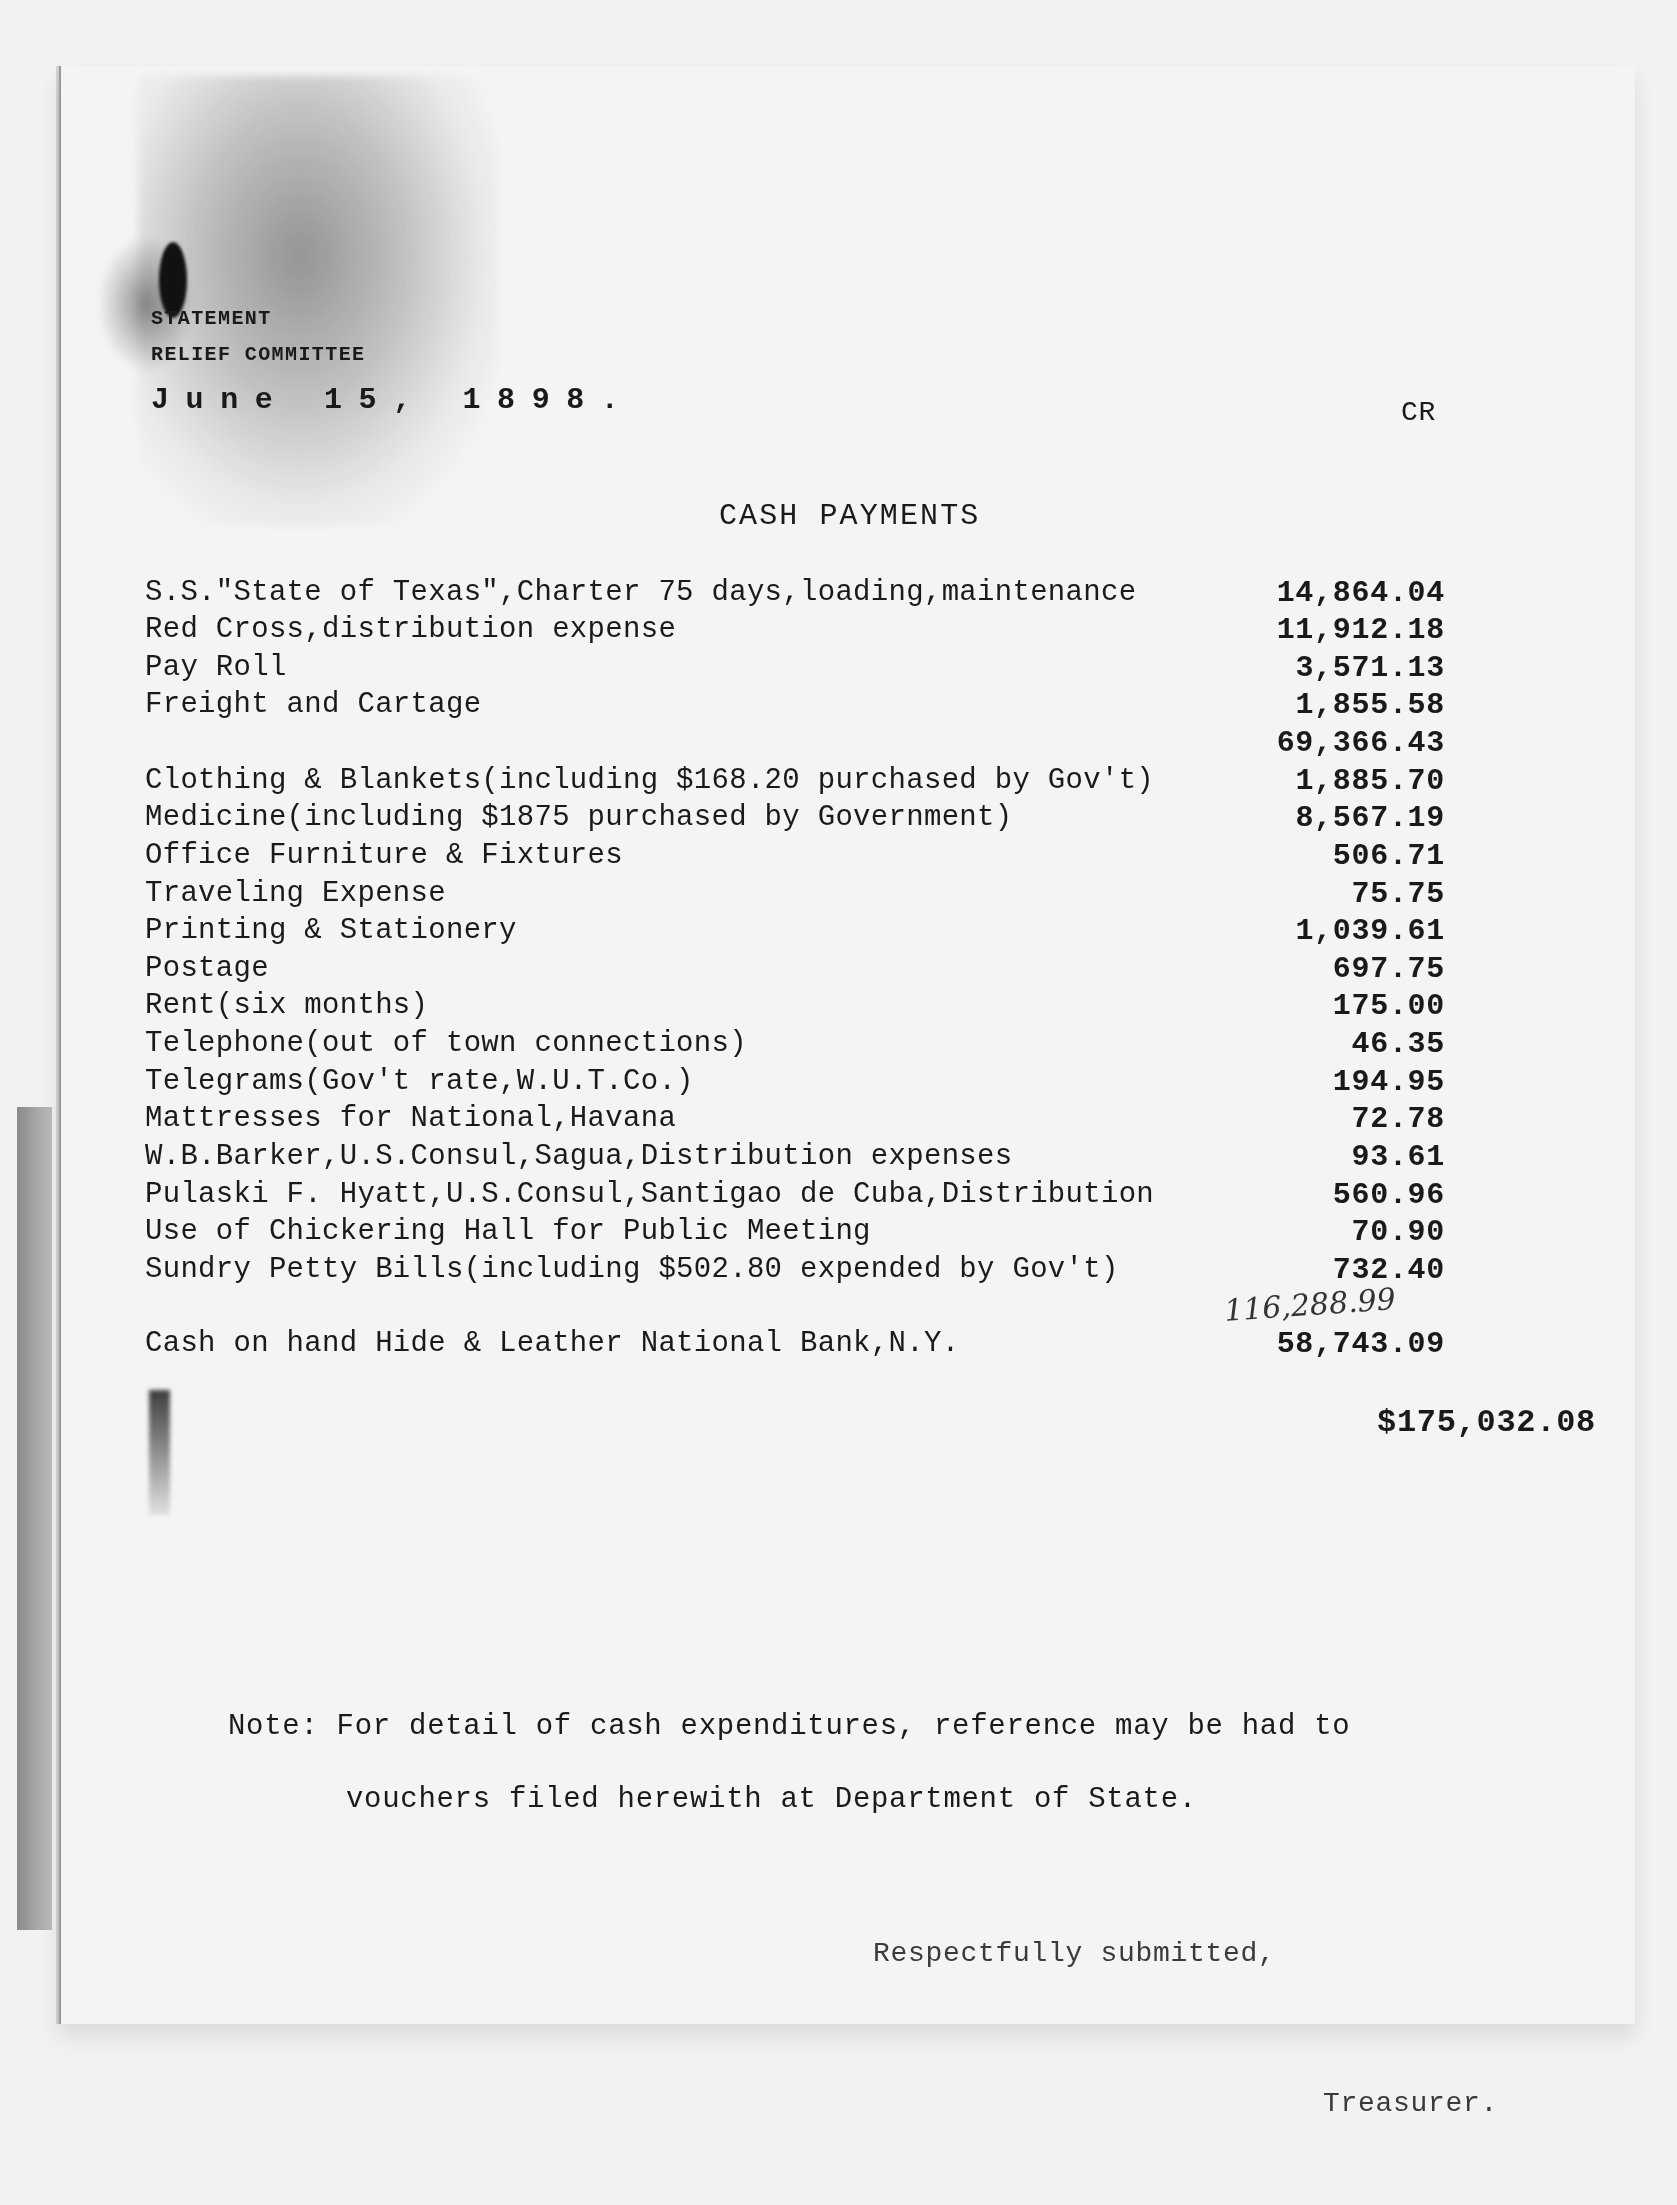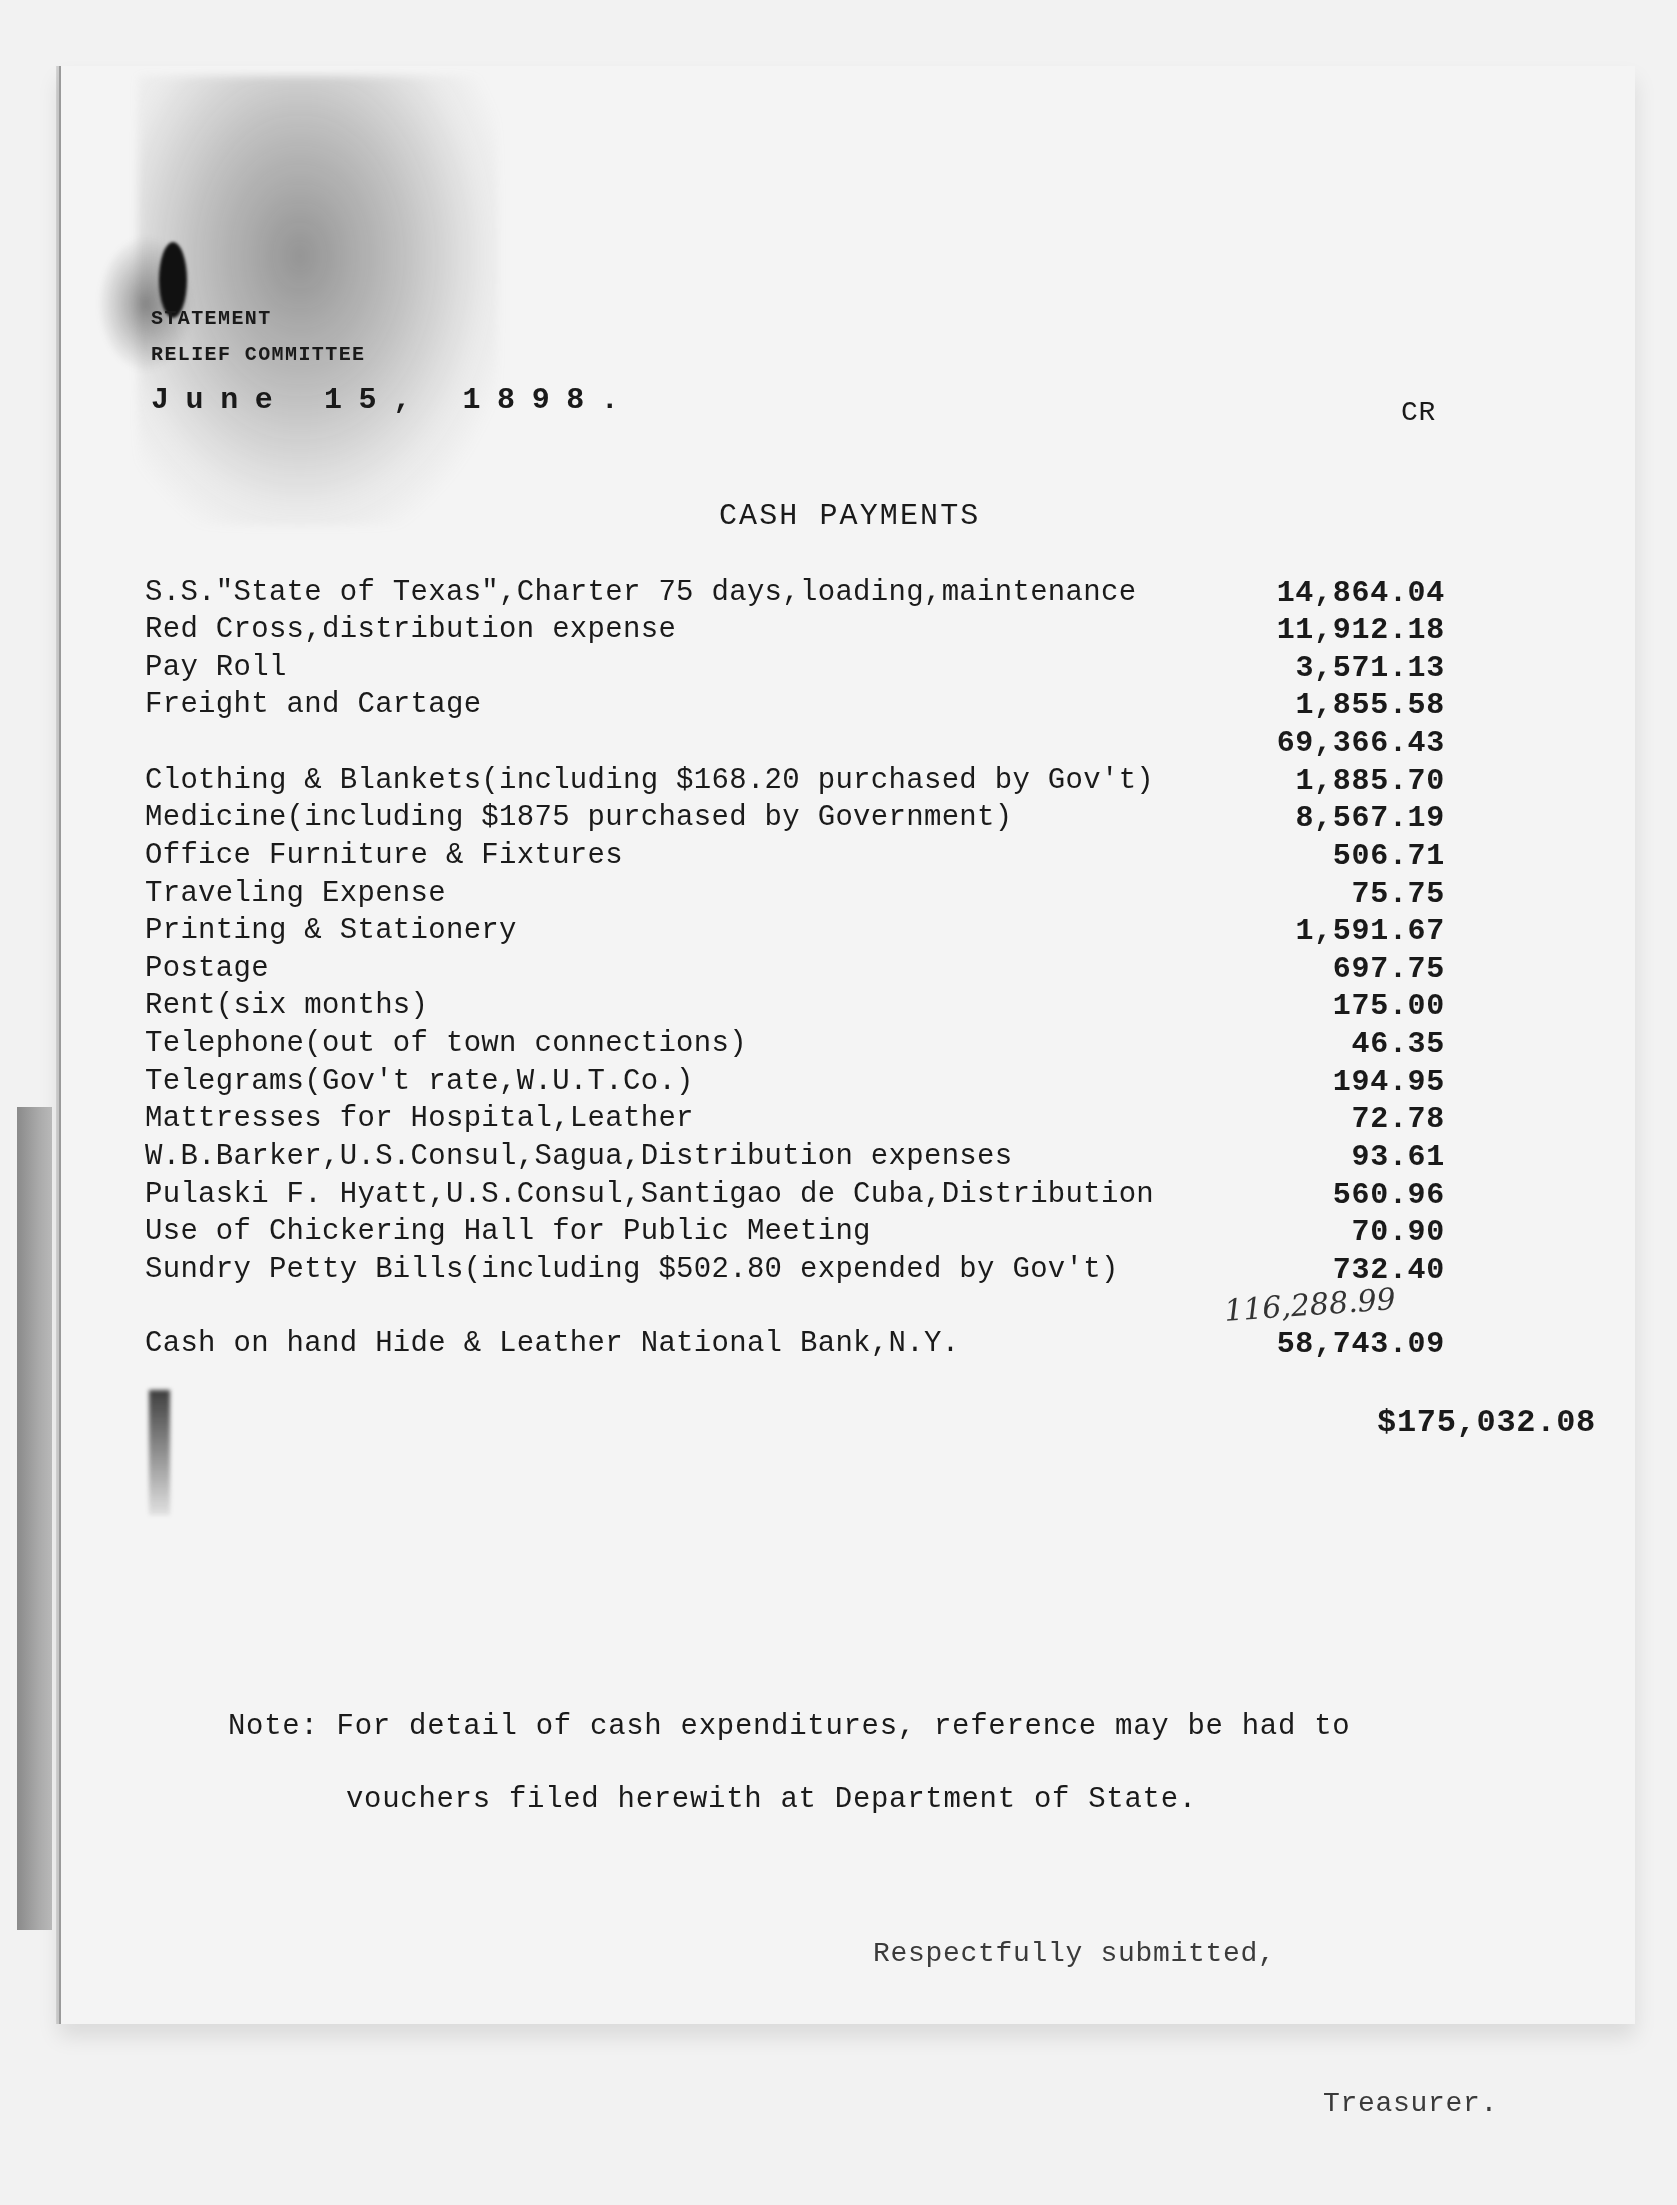--- a/index.html
+++ b/index.html
@@ -104,40 +104,40 @@
     <div class="row" style="top: 839px;">
       <span class="desc">Office Furniture &amp; Fixtures</span>
       <span class="amt">506.71</span>
     </div>
     <div class="row" style="top: 877px;">
       <span class="desc">Traveling Expense</span>
       <span class="amt">75.75</span>
     </div>
     <div class="row" style="top: 914px;">
       <span class="desc">Printing &amp; Stationery</span>
-      <span class="amt">1,591.67</span>
+      <span class="amt">1,039.61</span>
     </div>
     <div class="row" style="top: 952px;">
       <span class="desc">Postage</span>
       <span class="amt">697.75</span>
     </div>
     <div class="row" style="top: 989px;">
       <span class="desc">Rent(six months)</span>
       <span class="amt">175.00</span>
     </div>
     <div class="row" style="top: 1027px;">
       <span class="desc">Telephone(out of town connections)</span>
       <span class="amt">46.35</span>
     </div>
     <div class="row" style="top: 1065px;">
       <span class="desc">Telegrams(Gov't rate,W.U.T.Co.)</span>
       <span class="amt">194.95</span>
     </div>
     <div class="row" style="top: 1102px;">
-      <span class="desc">Mattresses for Hospital,Leather</span>
+      <span class="desc">Mattresses for National,Havana</span>
       <span class="amt">72.78</span>
     </div>
     <div class="row" style="top: 1140px;">
       <span class="desc">W.B.Barker,U.S.Consul,Sagua,Distribution expenses</span>
       <span class="amt">93.61</span>
     </div>
     <div class="row" style="top: 1178px;">
       <span class="desc">Pulaski F. Hyatt,U.S.Consul,Santigao de Cuba,Distribution</span>
       <span class="amt">560.96</span>
     </div>

